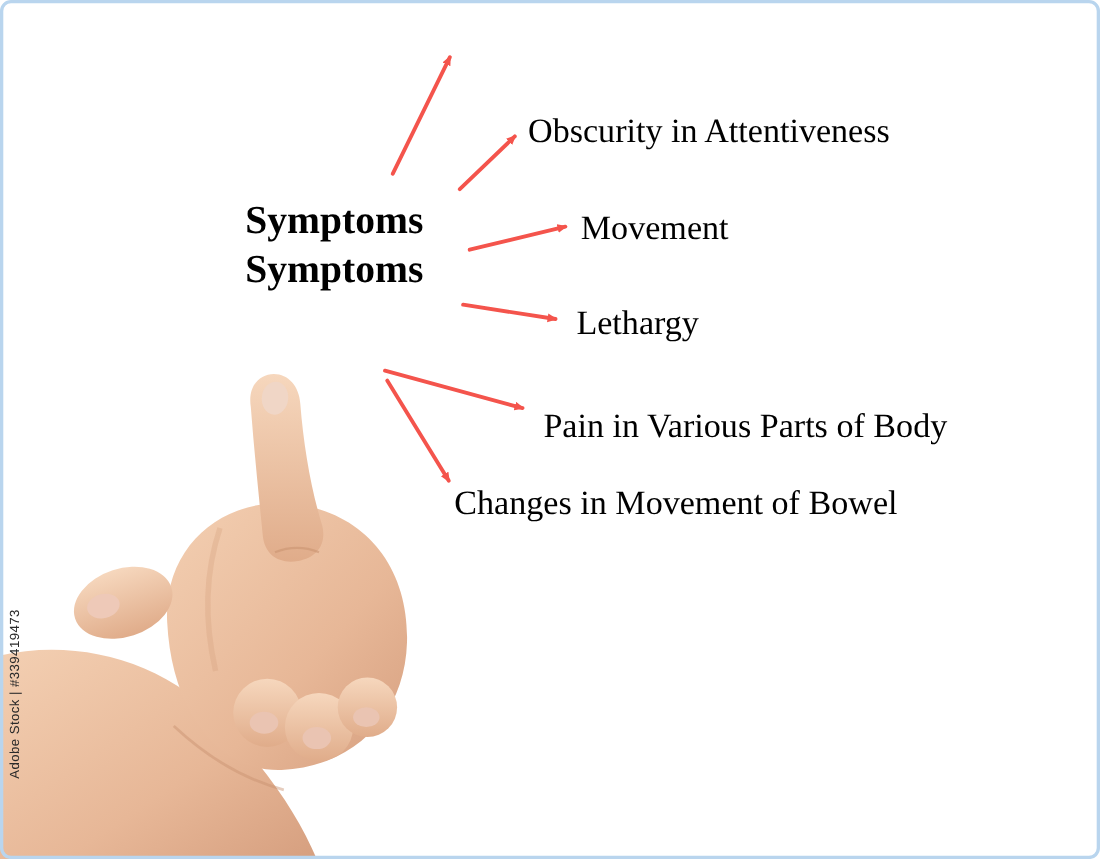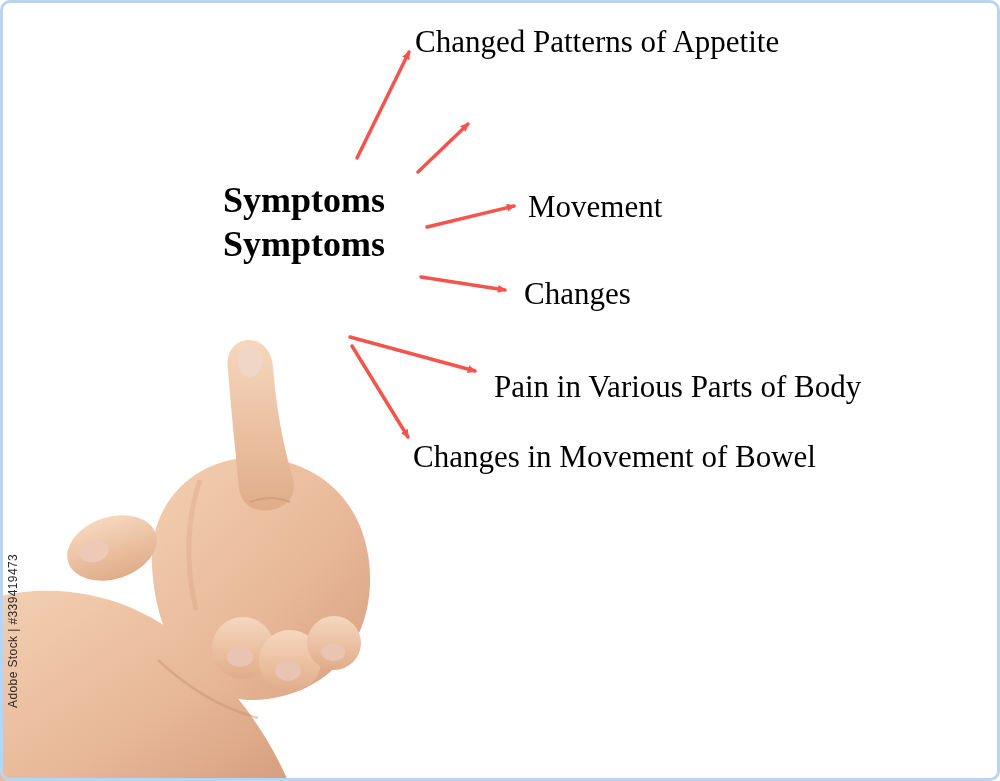--- a/index.html
+++ b/index.html
@@ -131,23 +131,23 @@
     <path d="M250,502 Q270,494 290,502" stroke="#c8916f" stroke-width="2" fill="none" opacity="0.55"></path>
     <path d="M158,660 Q205,704 258,718" stroke="#c8916f" stroke-width="2.5" fill="none" opacity="0.45"></path>
     <path d="M200,480 Q180,540 196,610" stroke="#d8a282" stroke-width="5" fill="none" opacity="0.35"></path>
   </svg>
 
   <div class="title-block">
     <div>Symptoms</div>
     <div>Symptoms</div>
   </div>
 
-  <div class="symptom-label" style="left:415px; top:25px;">Changed Patterns of Appetite</div>
+  <div class="symptom-label" style="left:480px; top:102px;">Obscurity in Attentiveness</div>
   <div class="symptom-label" style="left:528px; top:190px;">Movement</div>
-  <div class="symptom-label" style="left:524px; top:277px;">Changes</div>
+  <div class="symptom-label" style="left:524px; top:277px;">Lethargy</div>
   <div class="symptom-label" style="left:413px; top:440px;">Changes in Movement of Bowel</div>
   <div class="symptom-label" style="left:494px; top:370px;">Pain in Various Parts of Body</div>
 
   <div class="watermark">Adobe Stock | #339419473</div>
 
   <div class="frame-border"></div>
 
 </div>
 
 </body></html>

